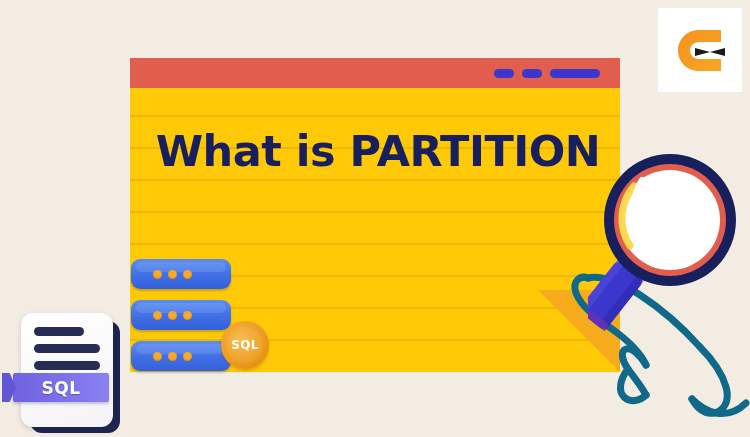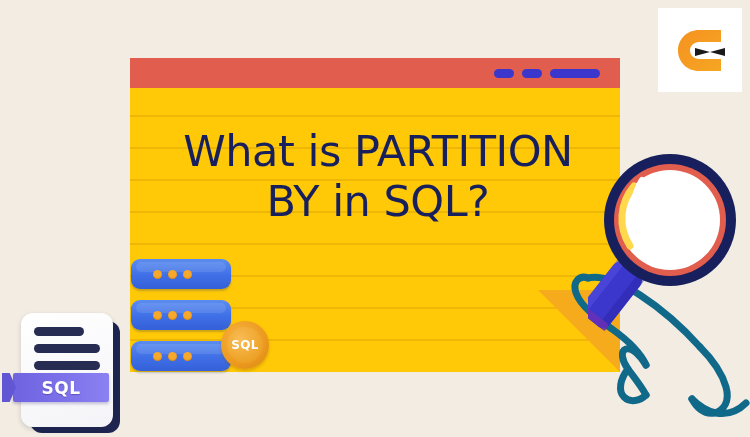--- a/index.html
+++ b/index.html
@@ -80,21 +80,21 @@
 
   
   .title {
     position: absolute;
     left: 138px;
     top: 126px;
     width: 480px;
     text-align: center;
     color: #17205c;
     font-family: "DejaVu Sans", sans-serif;
-    font-weight: normal;
+    font-weight: bold;
     font-size: 43px;
     line-height: 50px;
     letter-spacing: -0.5px;
     z-index: 6;
   }
   .title-line { display: block; white-space: nowrap; }
 
   
   .servers {
     position: absolute;
@@ -297,21 +297,20 @@
       <span class="rule" style="top:155px"></span>
       <span class="rule" style="top:187px"></span>
       <span class="rule" style="top:219px"></span>
       <span class="rule" style="top:251px"></span>
     </div>
     <div class="fold"></div>
   </div>
 
   <div class="title">
     <span class="title-line">What is PARTITION</span>
-    <span class="title-line">BY in SQL?</span>
   </div>
 
   <div class="servers">
     <div class="server server-1">
       <span class="dots">
         <i class="dot"></i>
           <i class="dot"></i>
           <i class="dot"></i>
       </span>
     </div>

